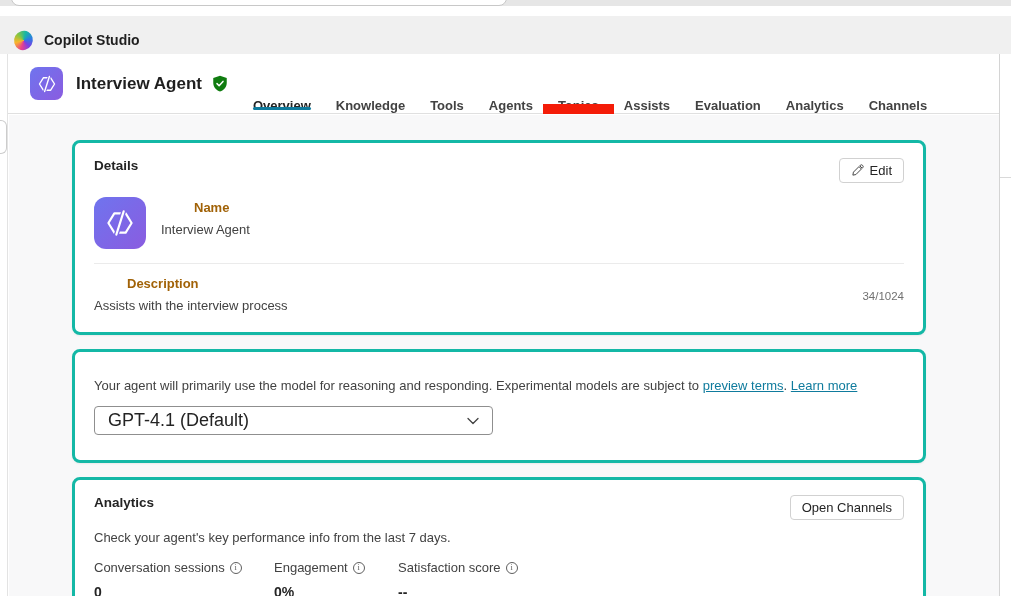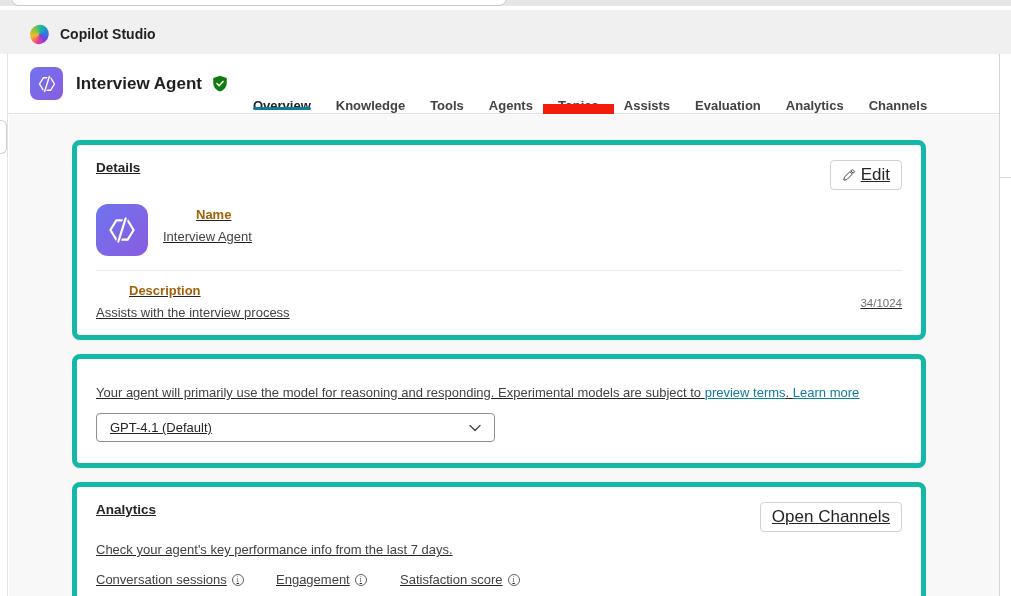--- a/index.html
+++ b/index.html
@@ -11,22 +11,22 @@
 
   
   .top-strip { position:absolute; top:0; left:0; width:1011px; height:6px; background:#e6e6e6; }
   .omnibox-remnant {
     position:absolute; top:-10px; left:11px; width:496px; height:16px;
     background:#ffffff; border:1px solid #c8c8c8; border-radius:9px;
   }
 
   
   .app-header {
-    position:absolute; top:10px; left:0; width:1011px; height:48px;
-    background:#f0f0f0; display:flex; align-items:center; padding-left:30px;text-align:right;
+    position:absolute; top:16px; left:0; width:1011px; height:48px;
+    background:#f0f0f0; display:flex; align-items:center; padding-left:14px;text-align:right;
   }
   .copilot-logo {
     width:19px; height:19px; border-radius:52% 46% 55% 48%;
     background:conic-gradient(from 210deg,#e83f8e,#f9b52b,#8bc63f,#18b7a4,#2b7de1,#7b3fe4,#e83f8e);
     transform:rotate(-15deg);
   }
   .app-title { margin-left:11px; font-size:14px; font-weight:700; color:#1f1f1f; }
 
   
   .left-gutter { position:absolute; top:54px; left:0; width:8px; height:542px; background:#ffffff; border-right:1px solid #e3e3e3; }
@@ -60,31 +60,31 @@
     position:absolute; left:-15px; right:-15px; top:6px; bottom:0;
     border:5px solid #f41c08; pointer-events:none;
   }
 
   
   .content {
     position:absolute; top:115px; left:9px; width:990px; height:481px;
     background:#f8f8f9; padding:25px 0 0 63px; overflow:hidden;
   }
   .card {
-    width:854px; background:#ffffff; border:5px solid #14b8a6; border-radius:8px;
-    box-shadow:0 1px 2px rgba(0,0,0,0.06); padding:15px 19px;text-decoration:underline;
+    width:854px; background:#ffffff; border:3px solid #14b8a6; border-radius:8px;
+    box-shadow:0 1px 2px rgba(0,0,0,0.06); padding:15px 19px;
   }
   .card + .card { margin-top:14px; }
   .card-header-row { display:flex; align-items:flex-start; justify-content:space-between; }
   .card-title { font-size:13.5px; font-weight:700; color:#242424; }
 
   .btn {
     display:inline-flex; align-items:center; gap:6px;
     background:#ffffff; border:1px solid #d1d1d1; border-radius:4px;
-    font-size:17px; color:#242424; padding:4px 11px; cursor:pointer;
+    font-size:13px; color:#242424; padding:4px 11px; cursor:pointer;
     font-family:"Liberation Sans", sans-serif;
   }
   .btn svg { width:13px; height:13px; }
 
   
   .details-card { min-height:195px; }
   .name-row { display:flex; align-items:flex-start; margin-top:14px; }
   .agent-avatar.large { width:52px; height:52px; border-radius:12px; }
   .agent-avatar.large svg { width:34px; height:34px; }
   .name-block { margin-left:15px; padding-top:3px; }
@@ -94,21 +94,21 @@
   .desc-row { display:flex; justify-content:space-between; align-items:center; }
   .char-counter { font-size:11.5px; color:#707070; padding-top:2px; }
 
   
   .model-card { min-height:114px; }
   .model-desc { font-size:13px; color:#424242; margin-top:11px; }
   .model-desc a { color:#0f7b9d; text-decoration:underline; cursor:pointer; }
   .model-select {
     margin-top:13px; width:399px; height:29px; background:#ffffff;
     border:1px solid #8f8f8f; border-radius:4px; display:flex; align-items:center;
-    justify-content:space-between; padding:8px 13px; font-size:13px; color:#242424; cursor:pointer;
+    justify-content:space-between; padding:8px 13px; font-size:18px; color:#242424; cursor:pointer;
   }
   .model-select svg { width:12px; height:8px; }
 
   
   .analytics-card { min-height:160px; }
   .analytics-desc { font-size:13px; color:#424242; margin-top:10px; }
   .metrics-row { display:flex; margin-top:15px; }
   .metric { display:flex; flex-direction:column; }
   .metric:nth-child(1) { width:180px; }
   .metric:nth-child(2) { width:124px; }

